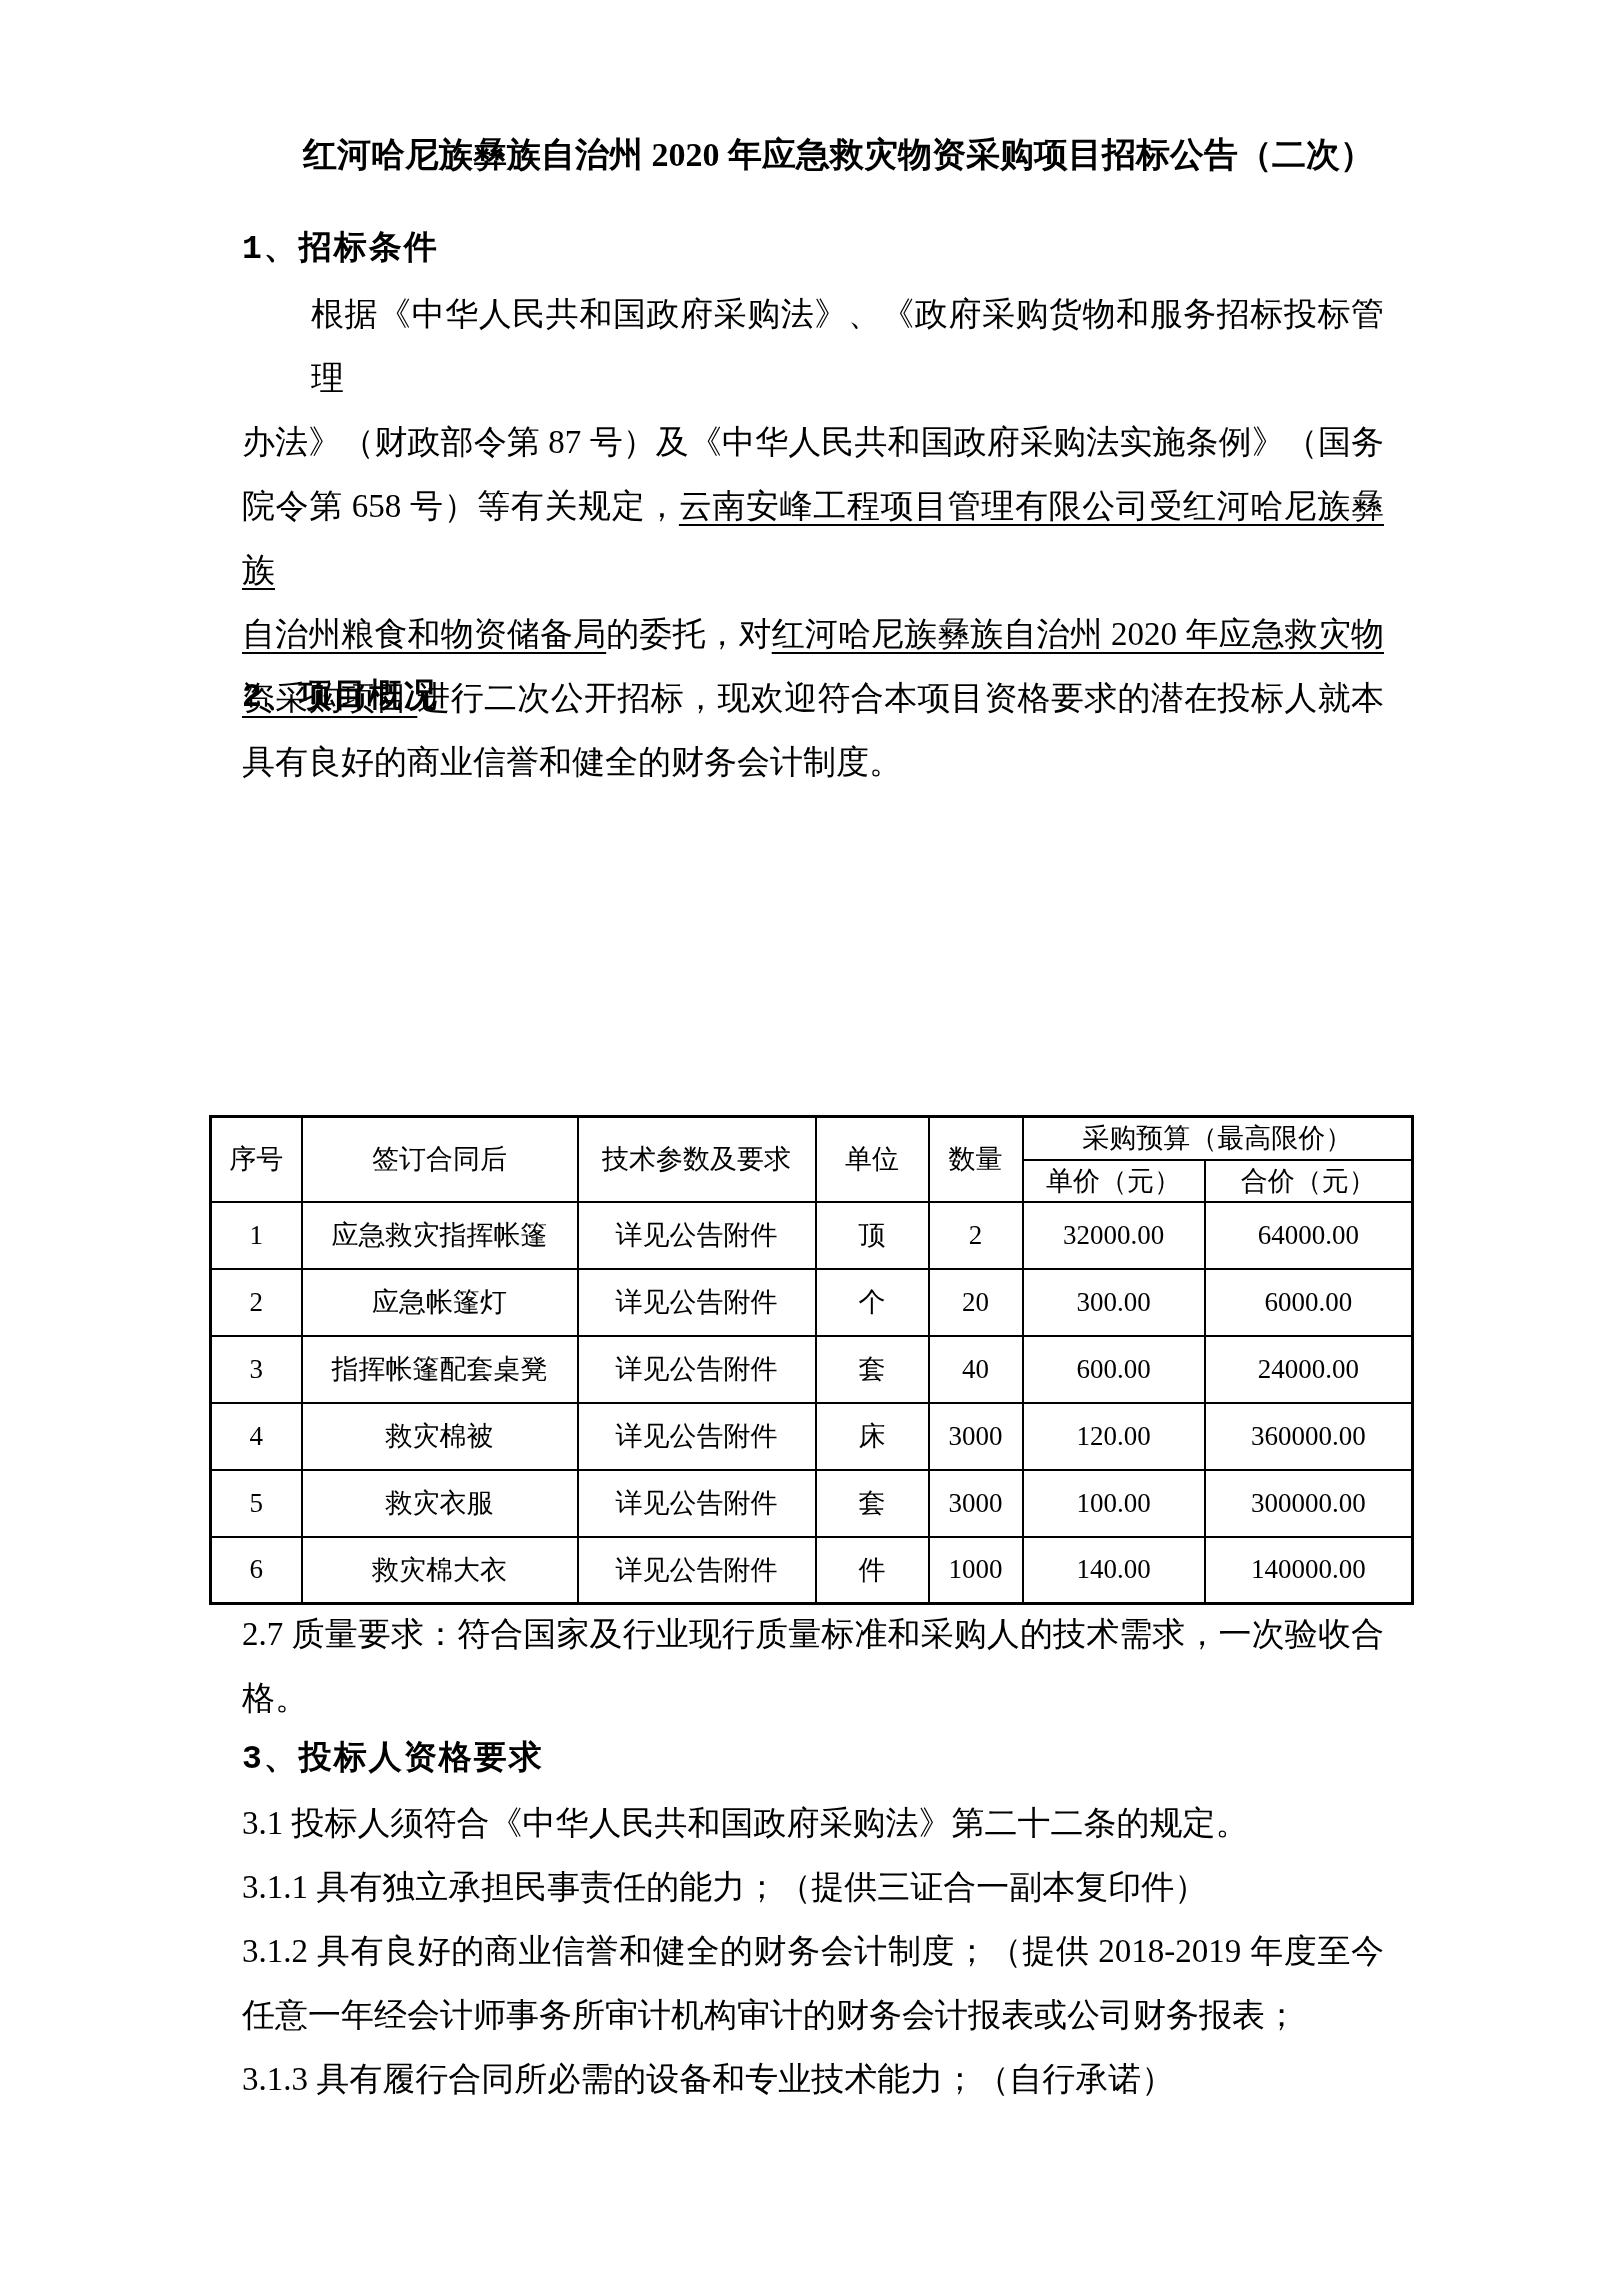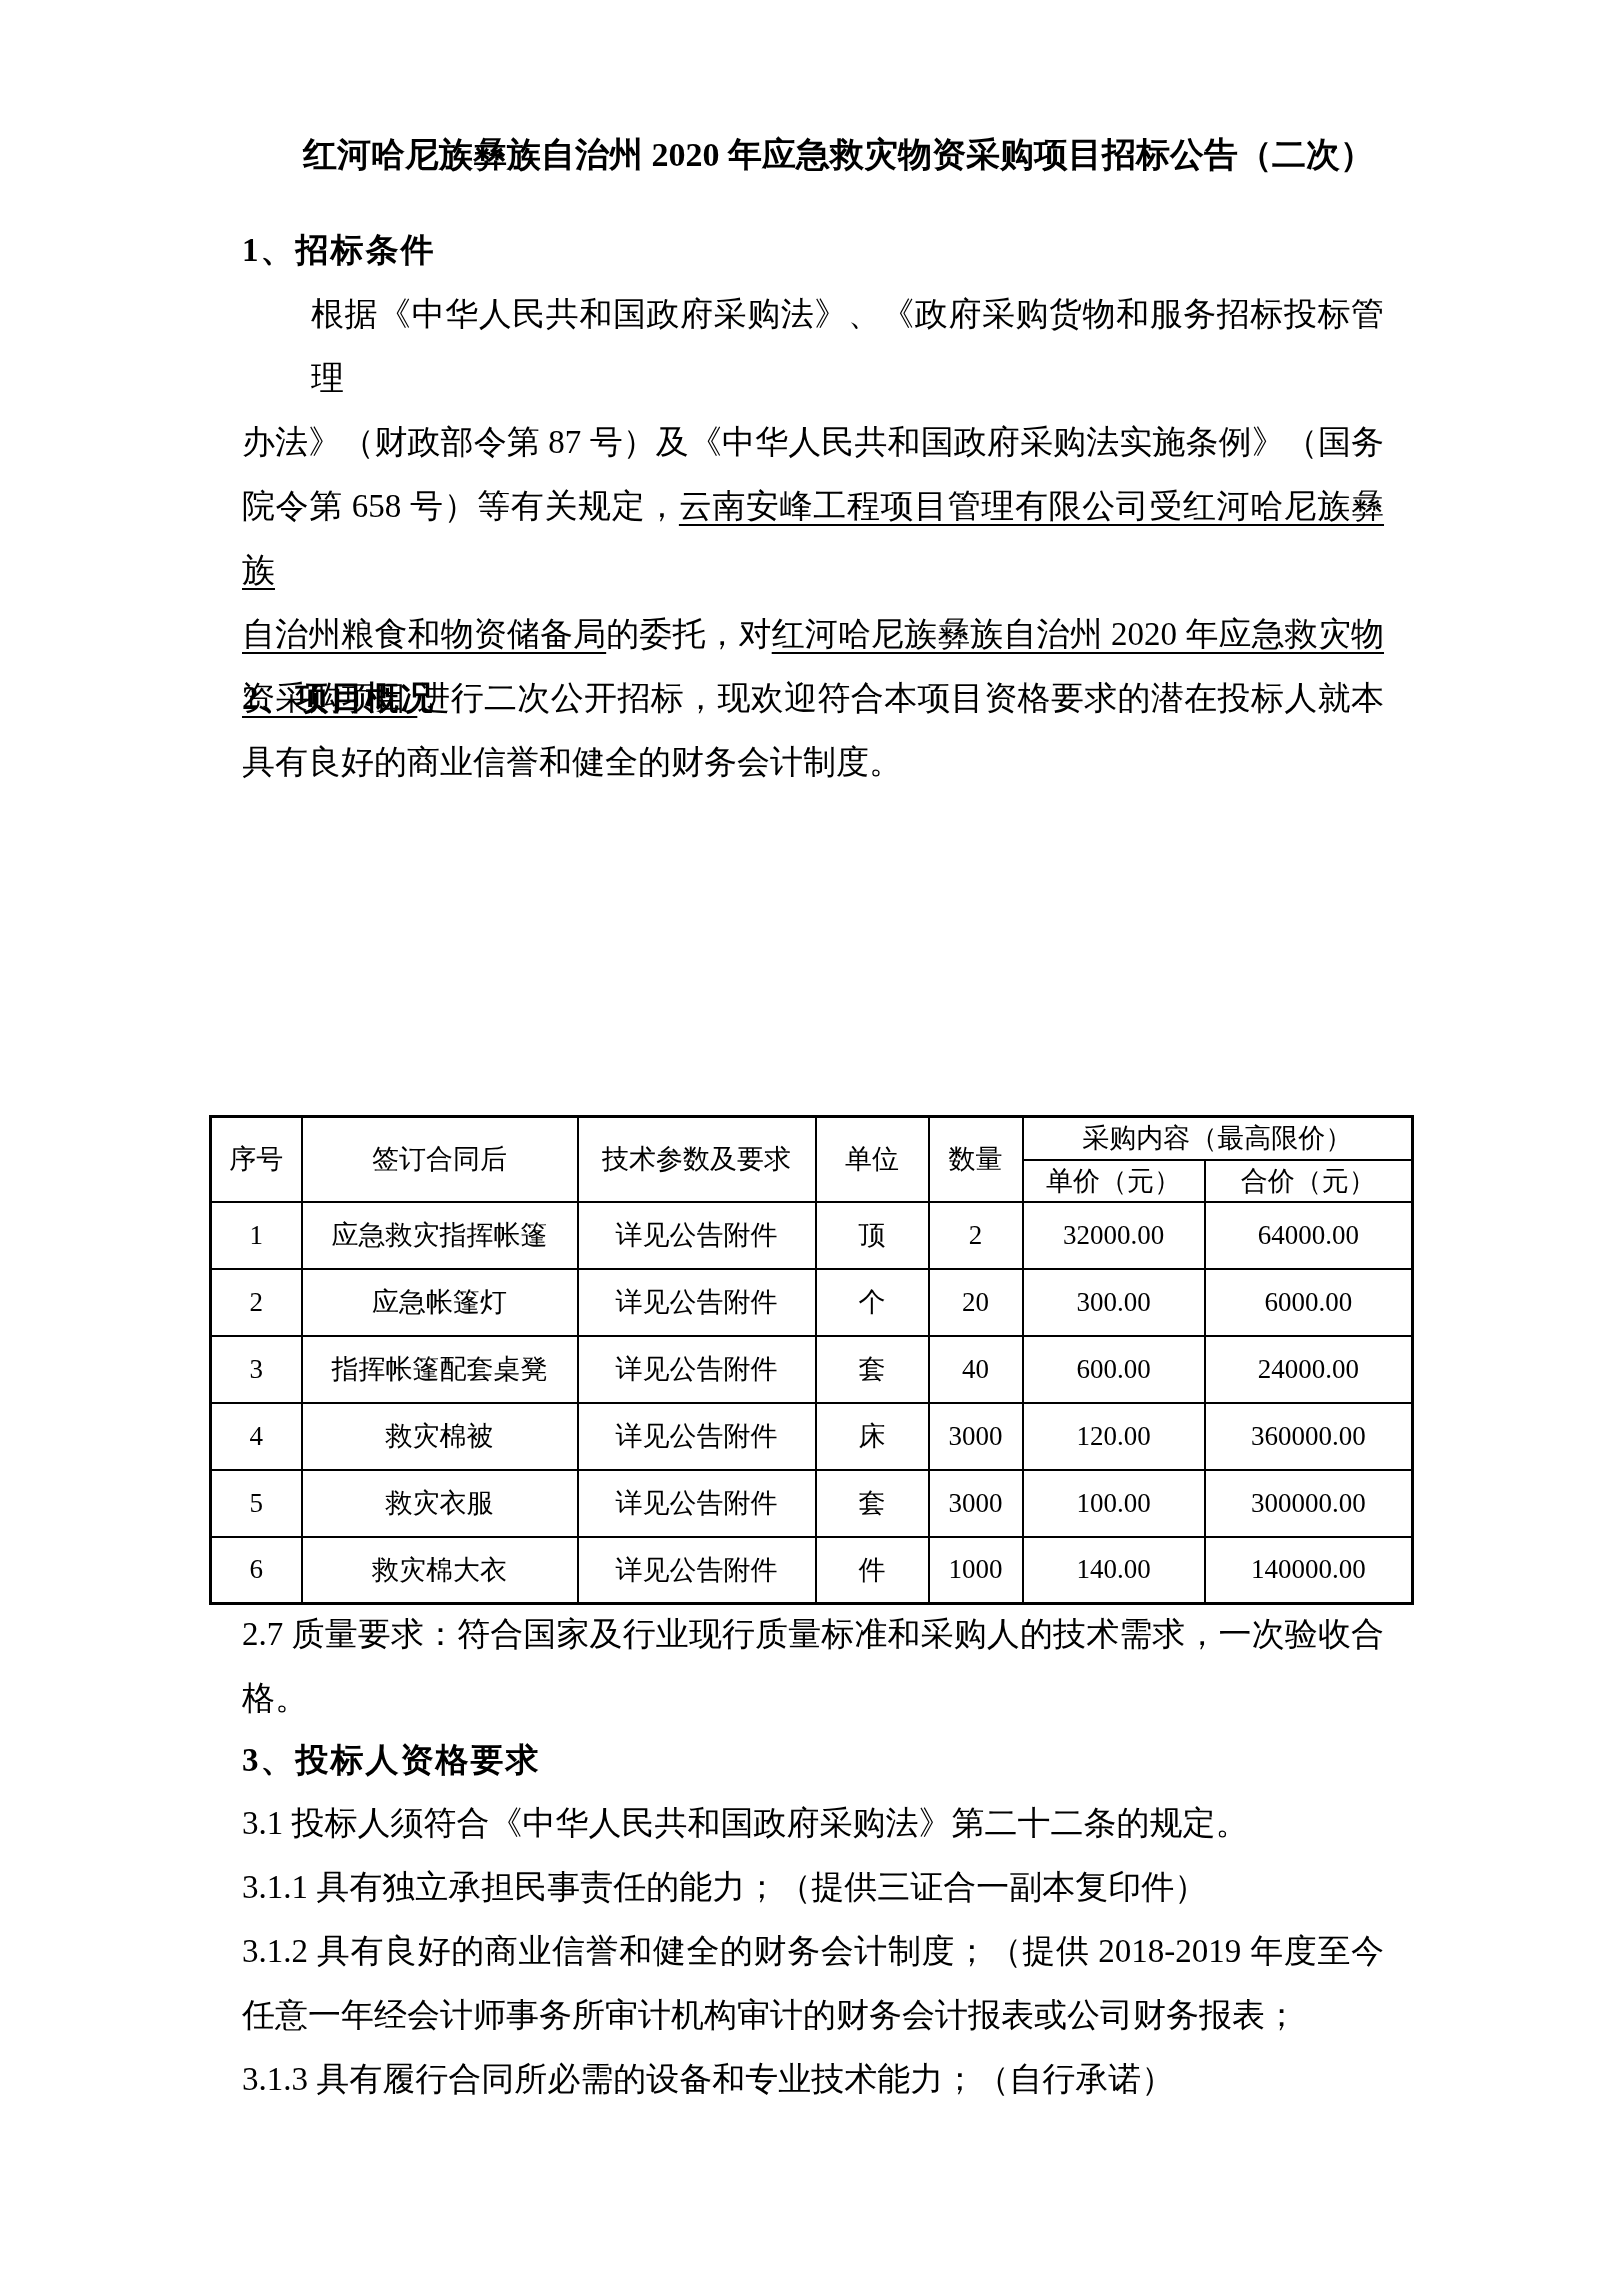--- a/index.html
+++ b/index.html
@@ -20,21 +20,21 @@
     font-size:34px;
     line-height:64px;
     font-family:"Liberation Serif","DejaVu Serif",serif;
     padding-left:28px;
   }
   .sec-heading{
     position:absolute;left:242px;width:1142px;
     font-weight:bold;
     font-size:33px;
     line-height:64px;
-    font-family:Liberation Serif, serif;
+    font-family:Liberation Mono, monospace;
     letter-spacing:2px;
   }
   .textblock{
     position:absolute;left:242px;width:1142px;
     line-height:64px;
   }
   .tline{white-space:nowrap;}
   .jline{
     white-space:normal;
     text-align:justify;
@@ -107,21 +107,21 @@
         <col class="col-uprice">
         <col class="col-tprice">
     </colgroup>
     <tbody>
       <tr class="hrow1">
         <th rowspan="2">序号</th>
         <th rowspan="2">签订合同后</th>
         <th rowspan="2">技术参数及要求</th>
         <th rowspan="2">单位</th>
         <th rowspan="2">数量</th>
-        <th colspan="2">采购内容（最高限价）</th>
+        <th colspan="2">采购预算（最高限价）</th>
       </tr>
       <tr class="hrow2">
         <th>单价（元）</th>
         <th>合价（元）</th>
       </tr>
       <tr class="drow">
         <td>1</td>
         <td>应急救灾指挥帐篷</td>
         <td>详见公告附件</td>
         <td>顶</td>

